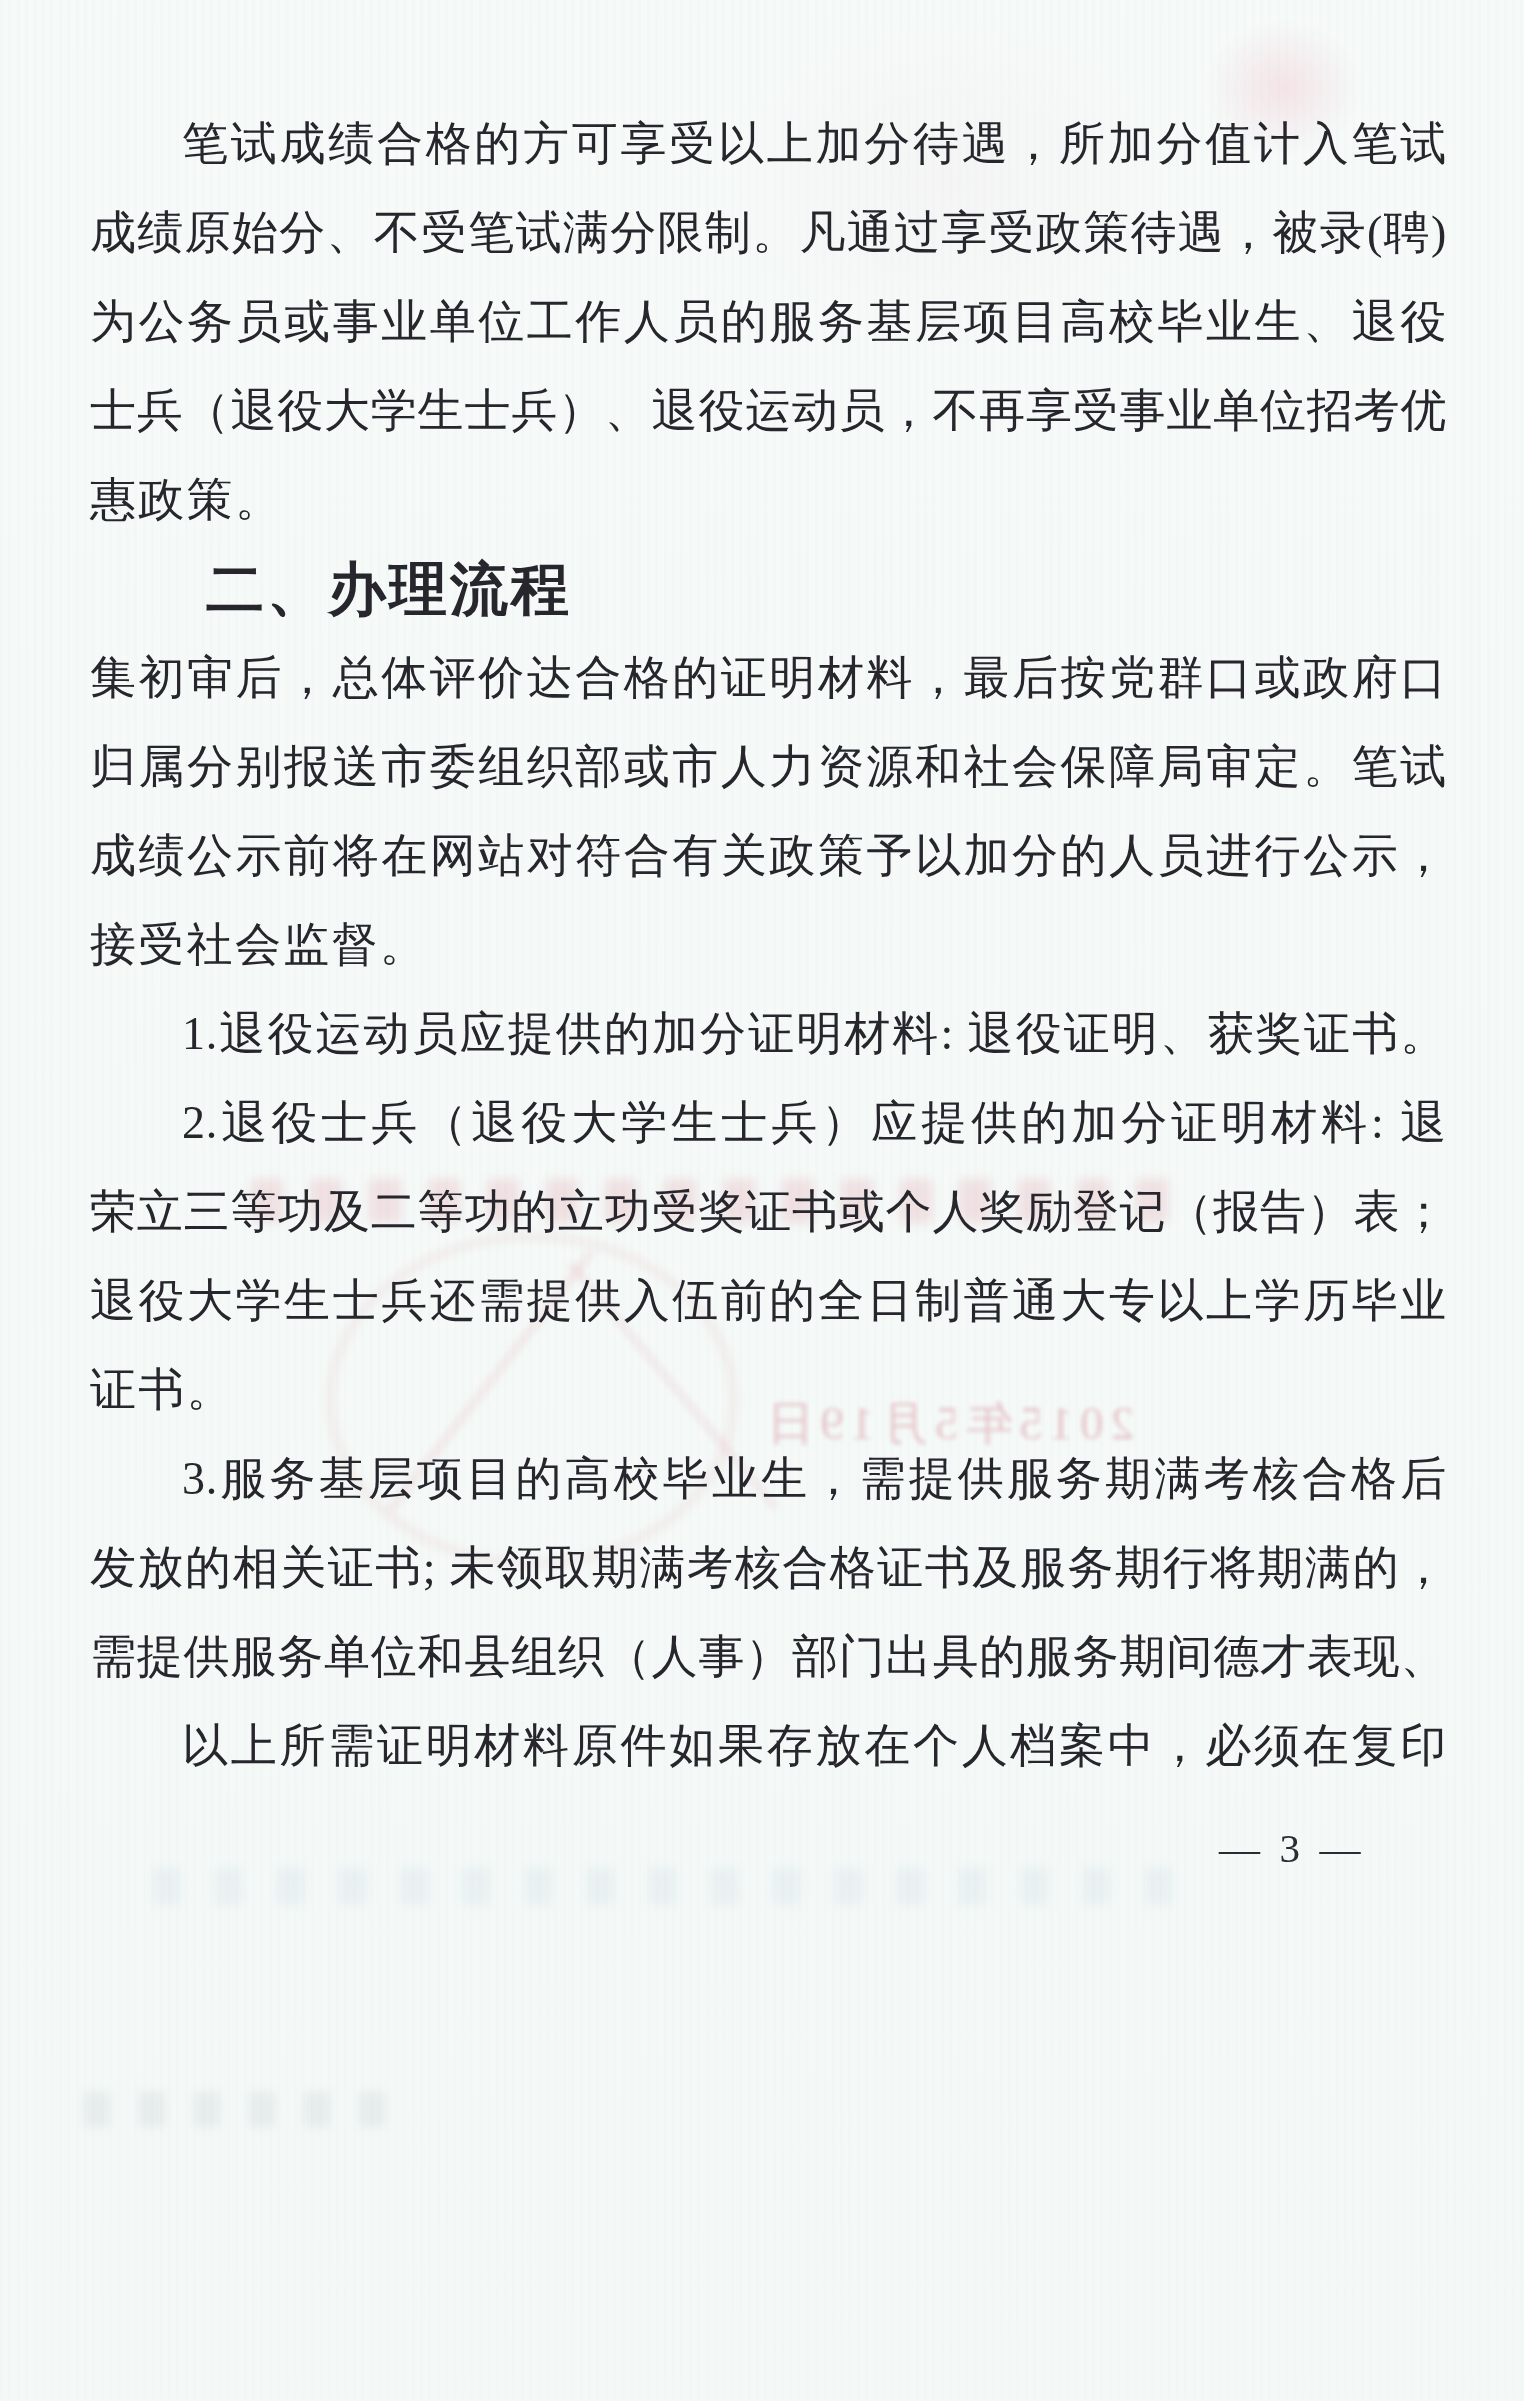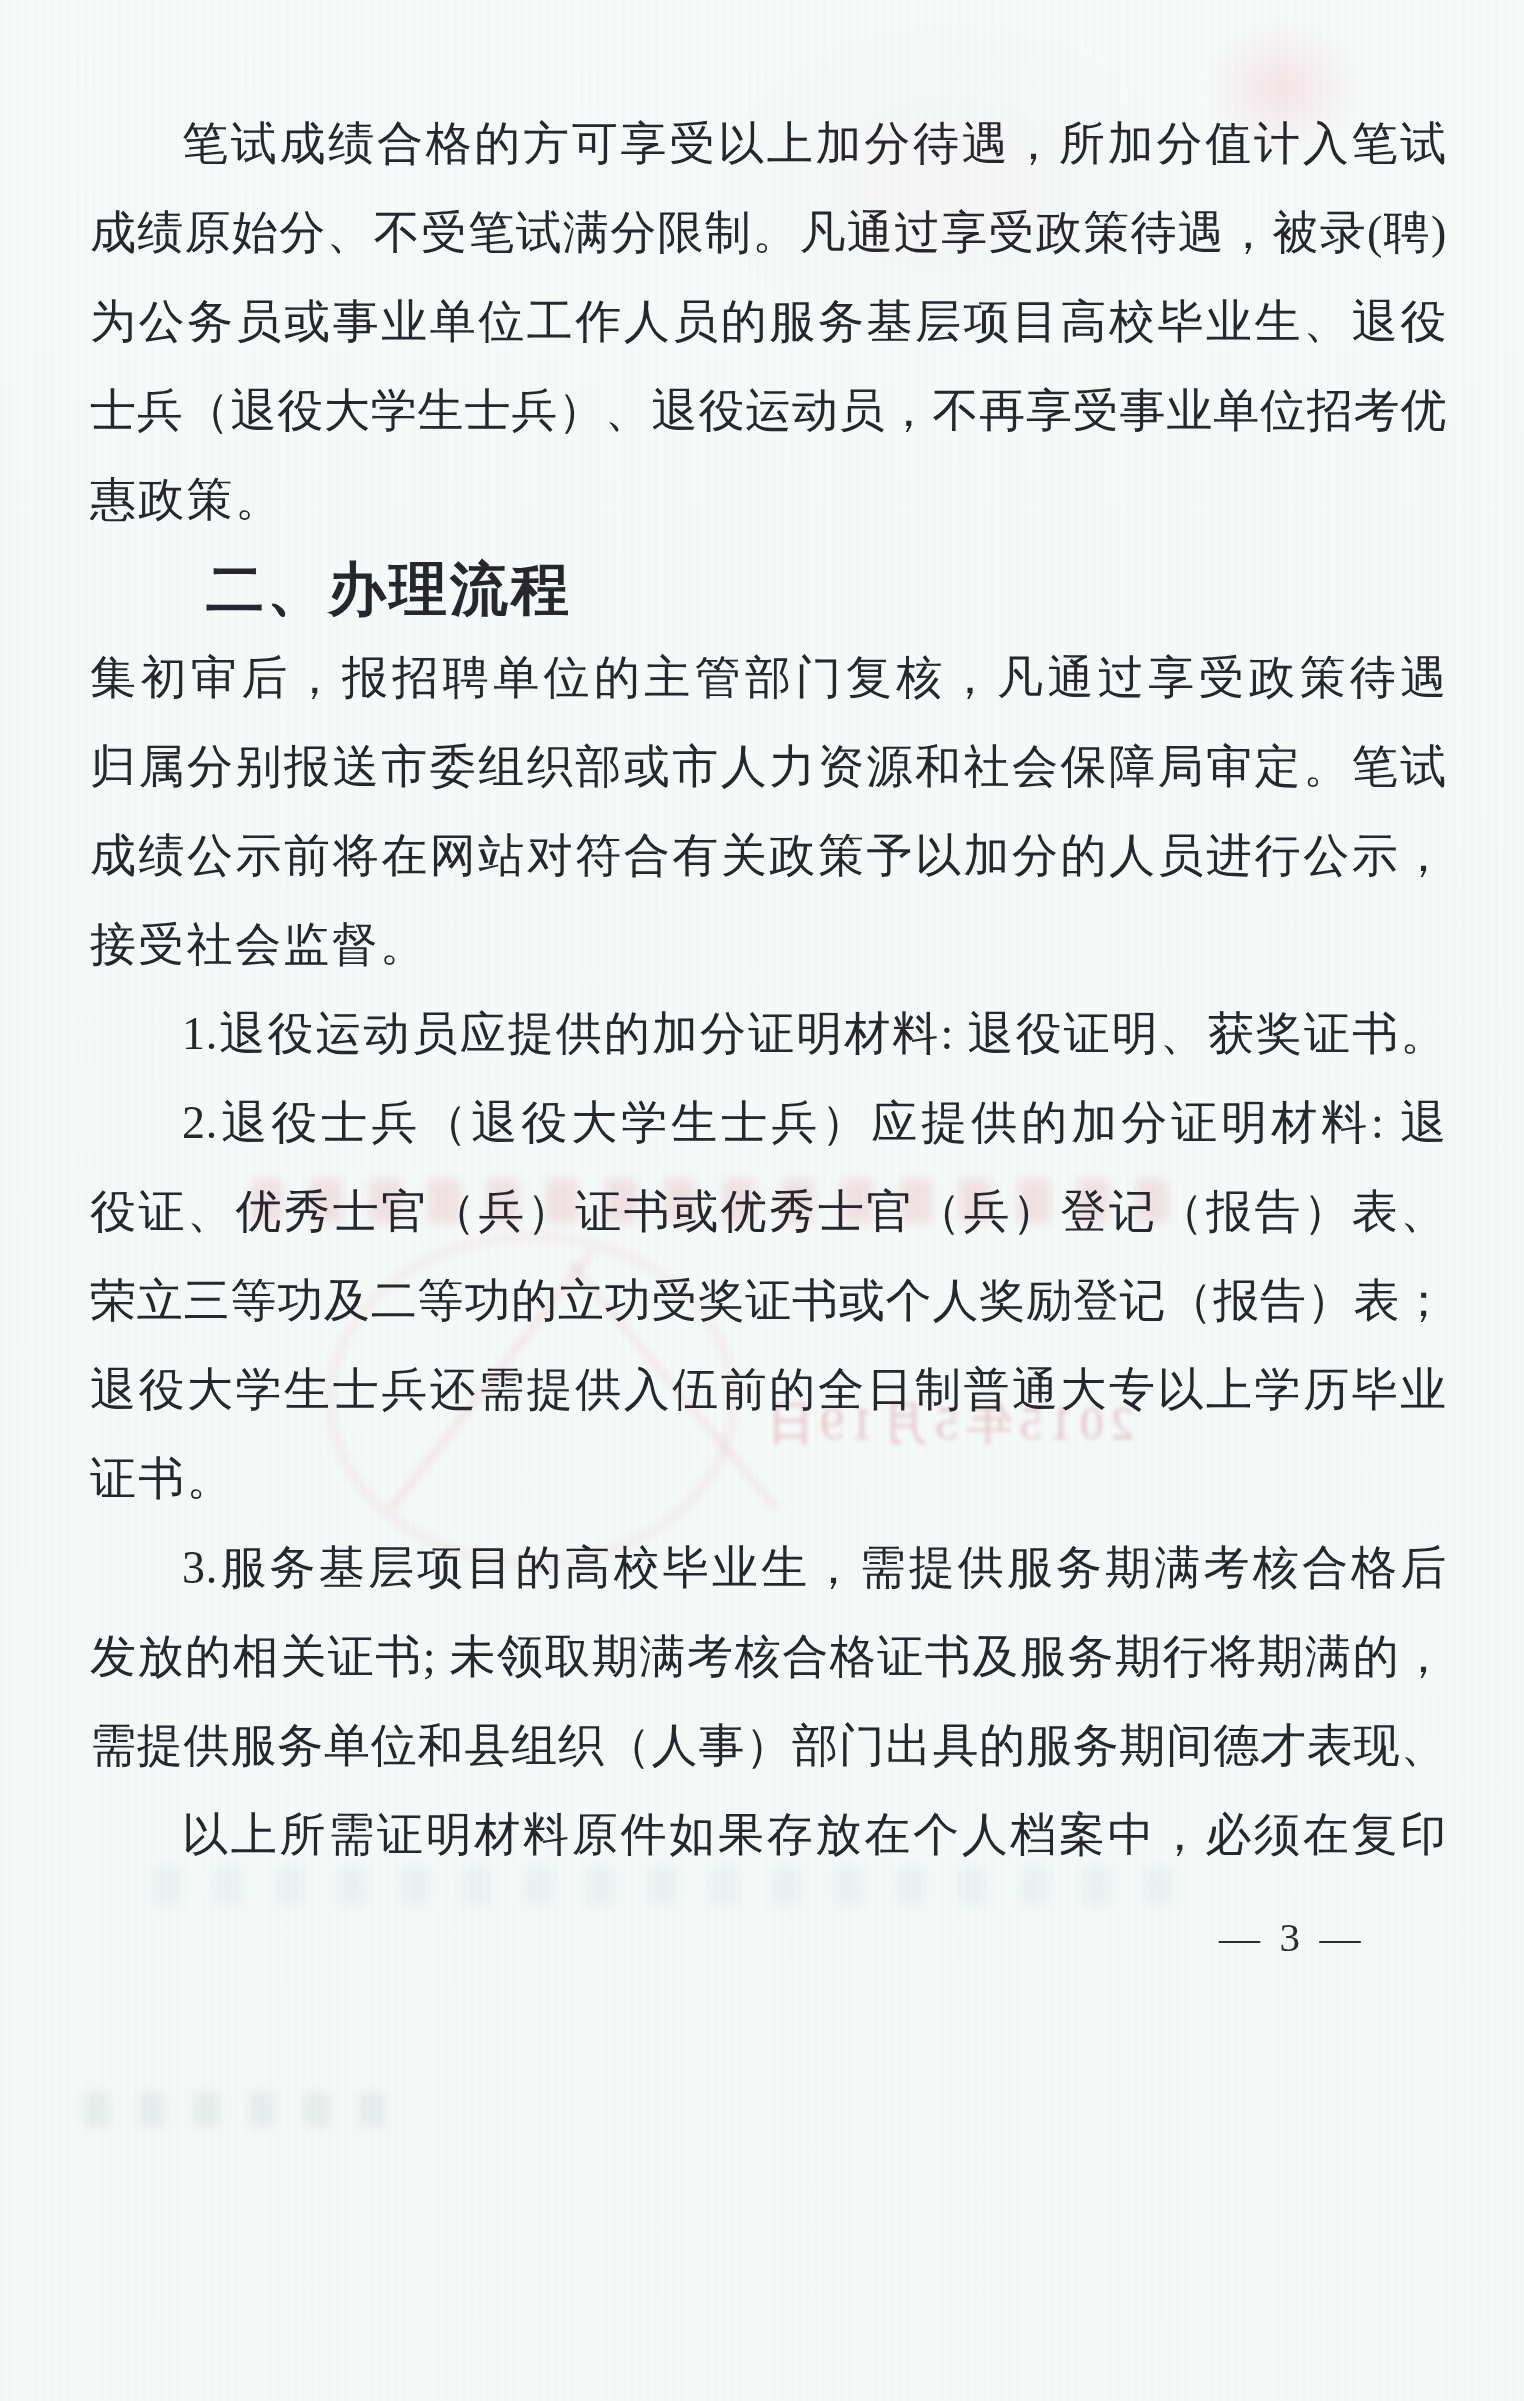--- a/index.html
+++ b/index.html
@@ -117,27 +117,26 @@
   <div class="bleed bleed-row-mid"></div>
   <div class="bleed bleed-row-low"></div>
 
   <div class="text-block">
     <div class="line indent">笔试成绩合格的方可享受以上加分待遇，所加分值计入笔试</div>
     <div class="line">成绩原始分、不受笔试满分限制。凡通过享受政策待遇，被录(聘)</div>
     <div class="line">为公务员或事业单位工作人员的服务基层项目高校毕业生、退役</div>
     <div class="line">士兵（退役大学生士兵）、退役运动员，不再享受事业单位招考优</div>
     <div class="line end">惠政策。</div>
     <div class="line heading indent">二、办理流程</div>
-    <div class="line">集初审后，报招聘单位的主管部门复核，凡通过享受政策待遇</div>
+    <div class="line">集初审后，总体评价达合格的证明材料，最后按党群口或政府口</div>
     <div class="line">归属分别报送市委组织部或市人力资源和社会保障局审定。笔试</div>
     <div class="line">成绩公示前将在网站对符合有关政策予以加分的人员进行公示，</div>
     <div class="line end">接受社会监督。</div>
     <div class="line indent">1.退役运动员应提供的加分证明材料: 退役证明、获奖证书。</div>
     <div class="line indent">2.退役士兵（退役大学生士兵）应提供的加分证明材料: 退</div>
-    <div class="line">役证、优秀士官（兵）证书或优秀士官（兵）登记（报告）表、</div>
     <div class="line">荣立三等功及二等功的立功受奖证书或个人奖励登记（报告）表；</div>
     <div class="line">退役大学生士兵还需提供入伍前的全日制普通大专以上学历毕业</div>
     <div class="line end">证书。</div>
     <div class="line indent">3.服务基层项目的高校毕业生，需提供服务期满考核合格后</div>
     <div class="line">发放的相关证书; 未领取期满考核合格证书及服务期行将期满的，</div>
     <div class="line">需提供服务单位和县组织（人事）部门出具的服务期间德才表现、</div>
     <div class="line indent">以上所需证明材料原件如果存放在个人档案中，必须在复印</div>
     <div class="page-num">— 3 —</div>
   </div>
 

